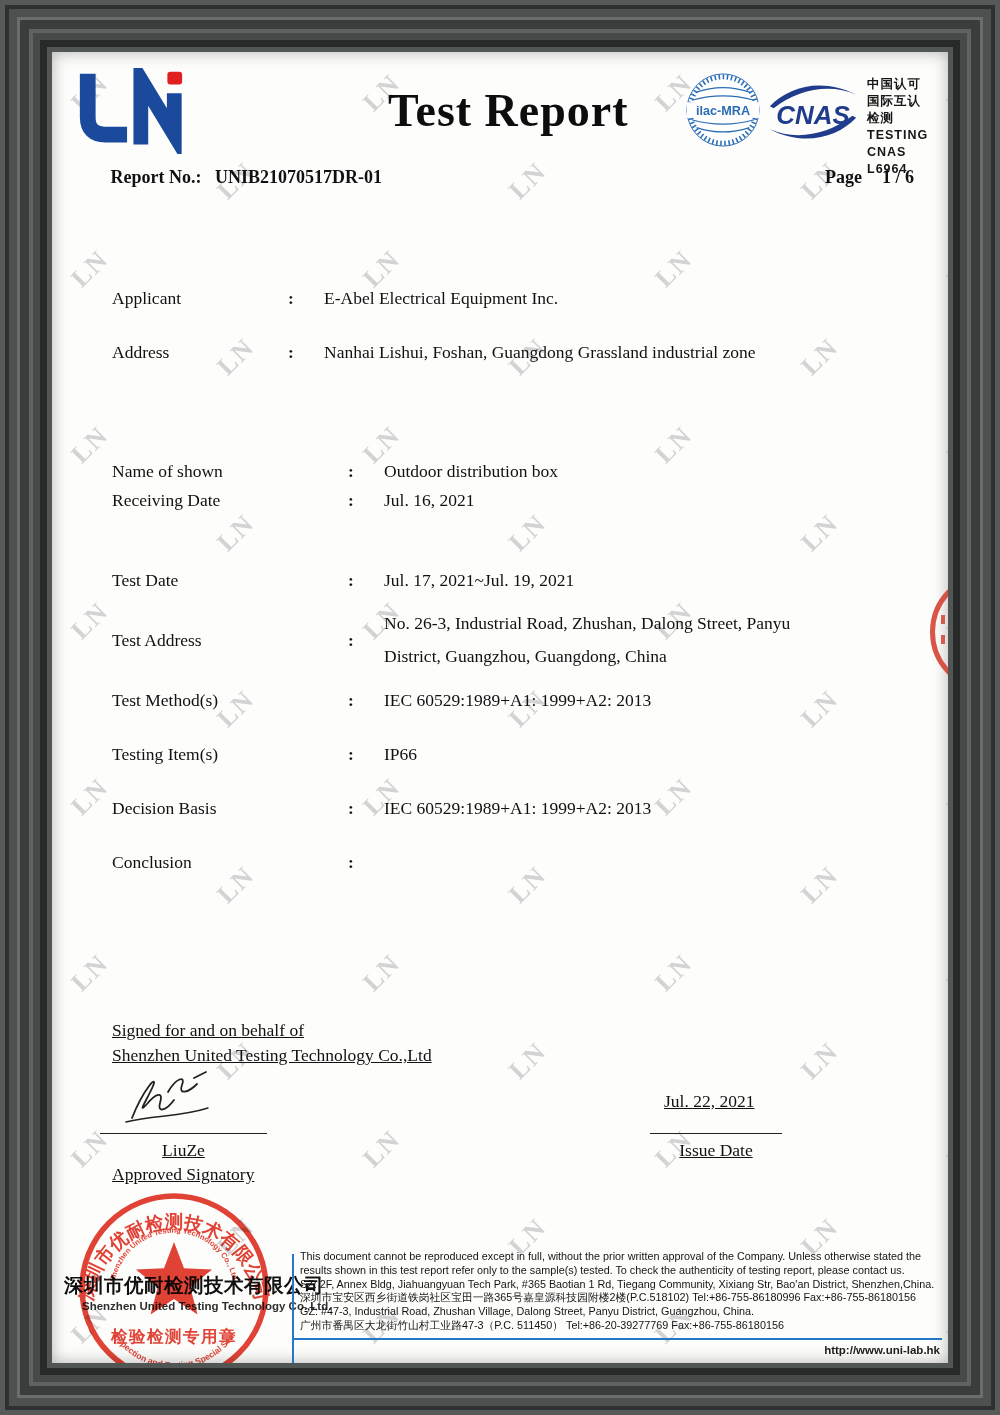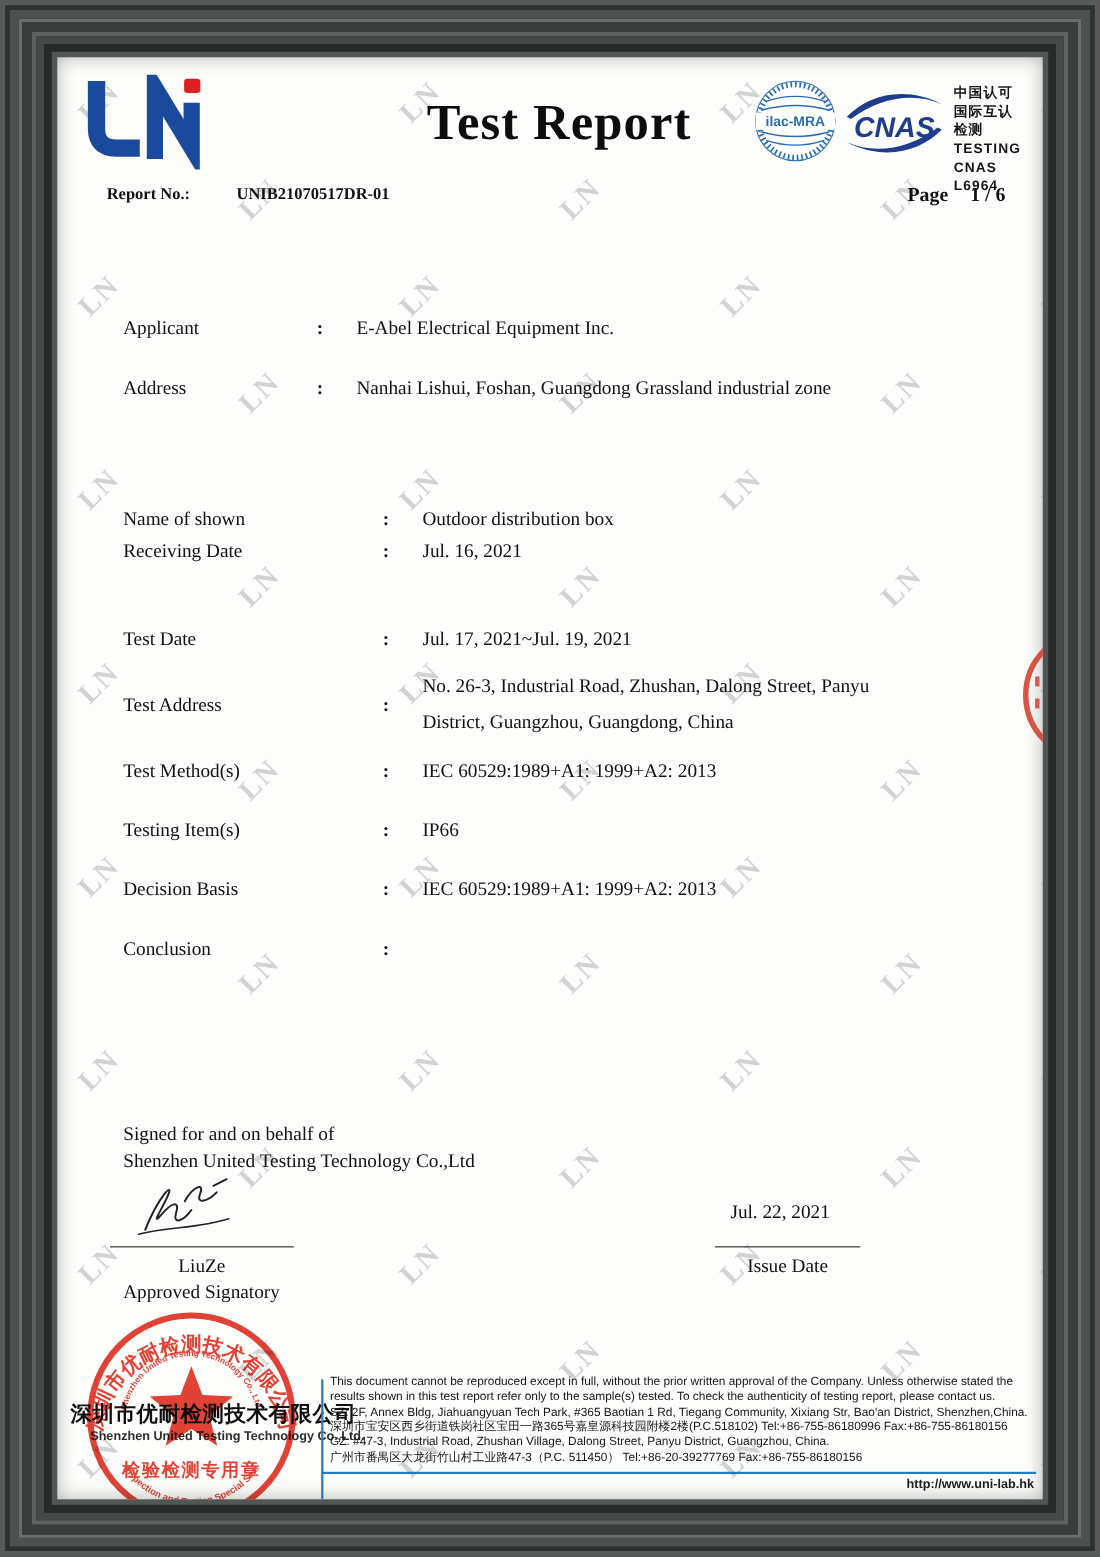--- a/index.html
+++ b/index.html
@@ -18,32 +18,32 @@
   .page{position:relative;width:896px;height:1311px;background:#fdfdfc;overflow:hidden;
         box-shadow:inset 0 0 16px rgba(0,0,0,.30);
         font-family:"Liberation Serif",serif;color:#111;}
   .wm-layer{position:absolute;inset:0;z-index:0;}
   .wm{position:absolute;font:bold 26px "Liberation Serif",serif;color:rgba(128,128,132,.33);
       transform:rotate(-45deg);letter-spacing:2px;}
   .abs{position:absolute;z-index:1;}
   .title{left:336px;top:32px;font-size:46px;font-weight:bold;letter-spacing:1px;color:#0d0d0d;}
   .acc-text{left:815px;top:24px;font-family:"Liberation Sans",sans-serif;font-size:12.5px;
             font-weight:bold;line-height:17px;letter-spacing:1px;color:#161616;}
-  .repline{left:45px;top:112px;font-size:15px;font-weight:bold;display:flex;height:26px;align-items:center;}
+  .repline{left:45px;top:112px;font-size:18px;font-weight:bold;display:flex;height:26px;align-items:center;text-align:center;}
   .repline .lbl{width:118px;}
   .pageline{left:773px;top:112px;font-size:18px;font-weight:bold;display:flex;height:26px;align-items:center;gap:20px;}
   .row{position:absolute;left:60px;display:flex;align-items:center;height:26px;font-size:17.5px;z-index:1;}
   .row .lbl{flex:none;}
   .row.a .lbl{width:176px;}
   .row.b .lbl{width:236px;}
   .row .col{flex:none;width:36px;font-weight:700;}
   .row .val{flex:none;width:560px;line-height:26px;}
   .row.tall{height:80px;}
   .row.tall .val{width:452px;line-height:33px;}
-  .sig-text{font-size:17.5px;line-height:25px;}
+  .sig-text{font-size:17.5px;line-height:25px;text-decoration:underline;}
   .sig-rule{border-top:1.5px solid #222;height:0;}
   .center{text-align:center;}
   .blk-cn{left:12px;top:1220px;font-family:"Liberation Sans",sans-serif;font-size:19.5px;
           font-weight:bold;letter-spacing:.5px;color:#101010;z-index:1;}
   .blk-en{left:30px;top:1248px;font-family:"Liberation Sans",sans-serif;font-size:11.5px;
           font-weight:bold;color:#2e2e2e;z-index:1;}
   .stamp{left:24px;top:1138px;width:196px;height:196px;z-index:2;opacity:.93;mix-blend-mode:multiply;}
   .stamp2{left:878px;top:520px;width:120px;height:120px;border:5px solid rgba(210,55,40,.85);
           border-radius:50%;z-index:2;background:transparent;}
   .stamp2 i{position:absolute;left:6px;width:4px;height:9px;background:rgba(210,55,40,.8);}

